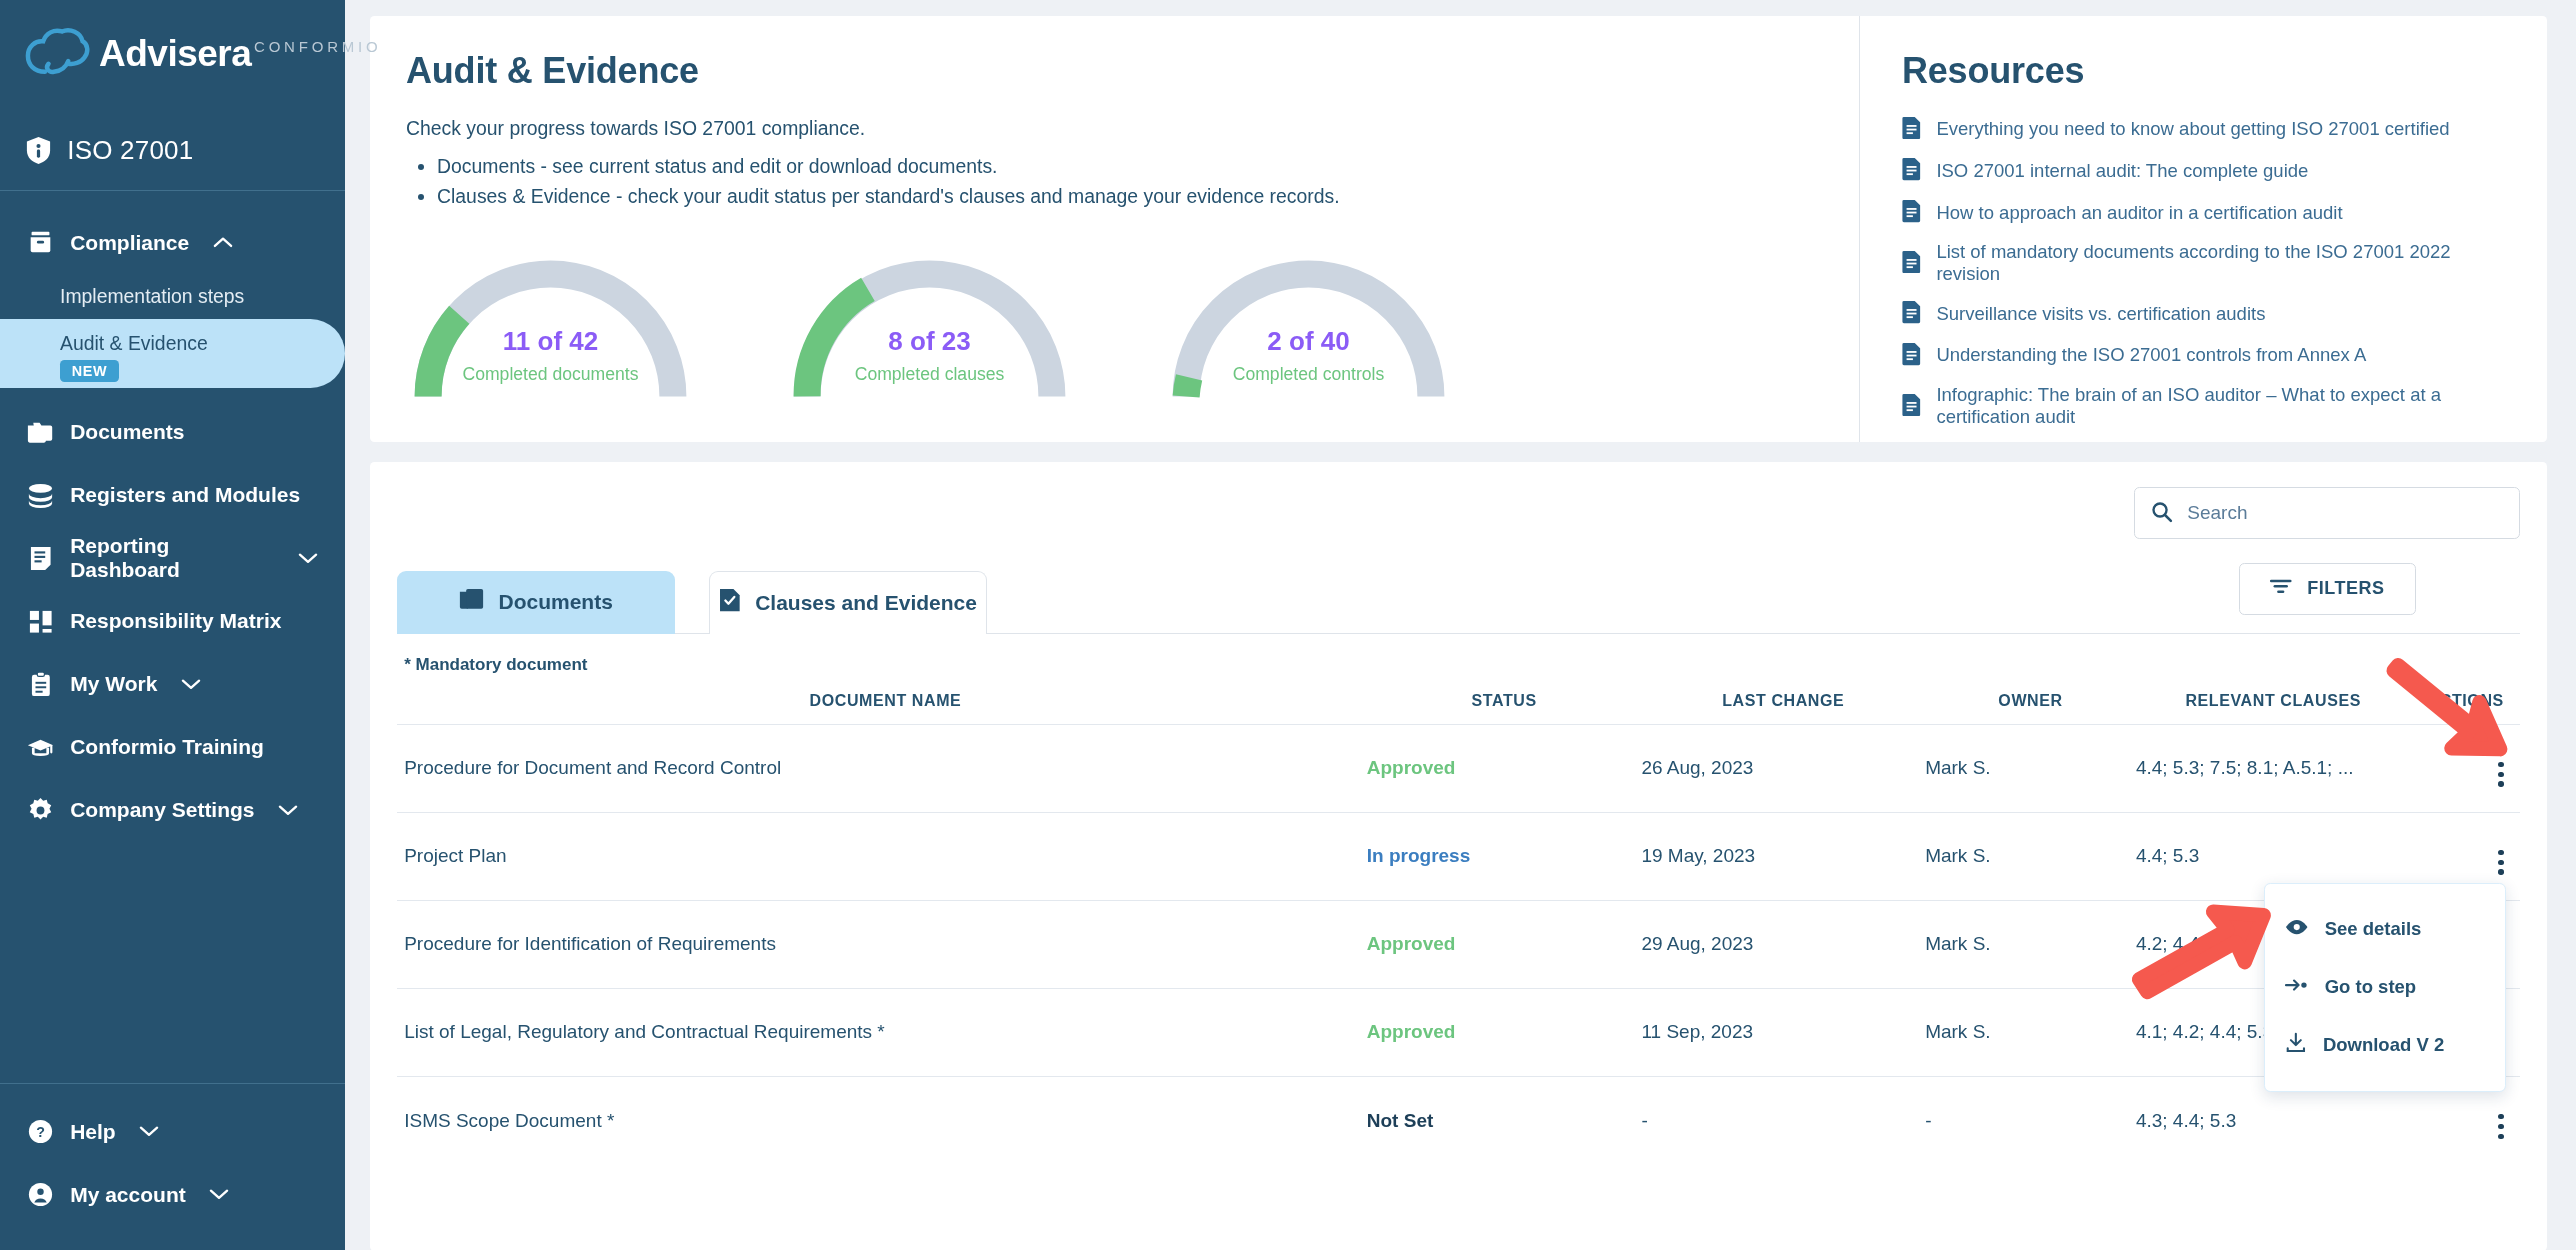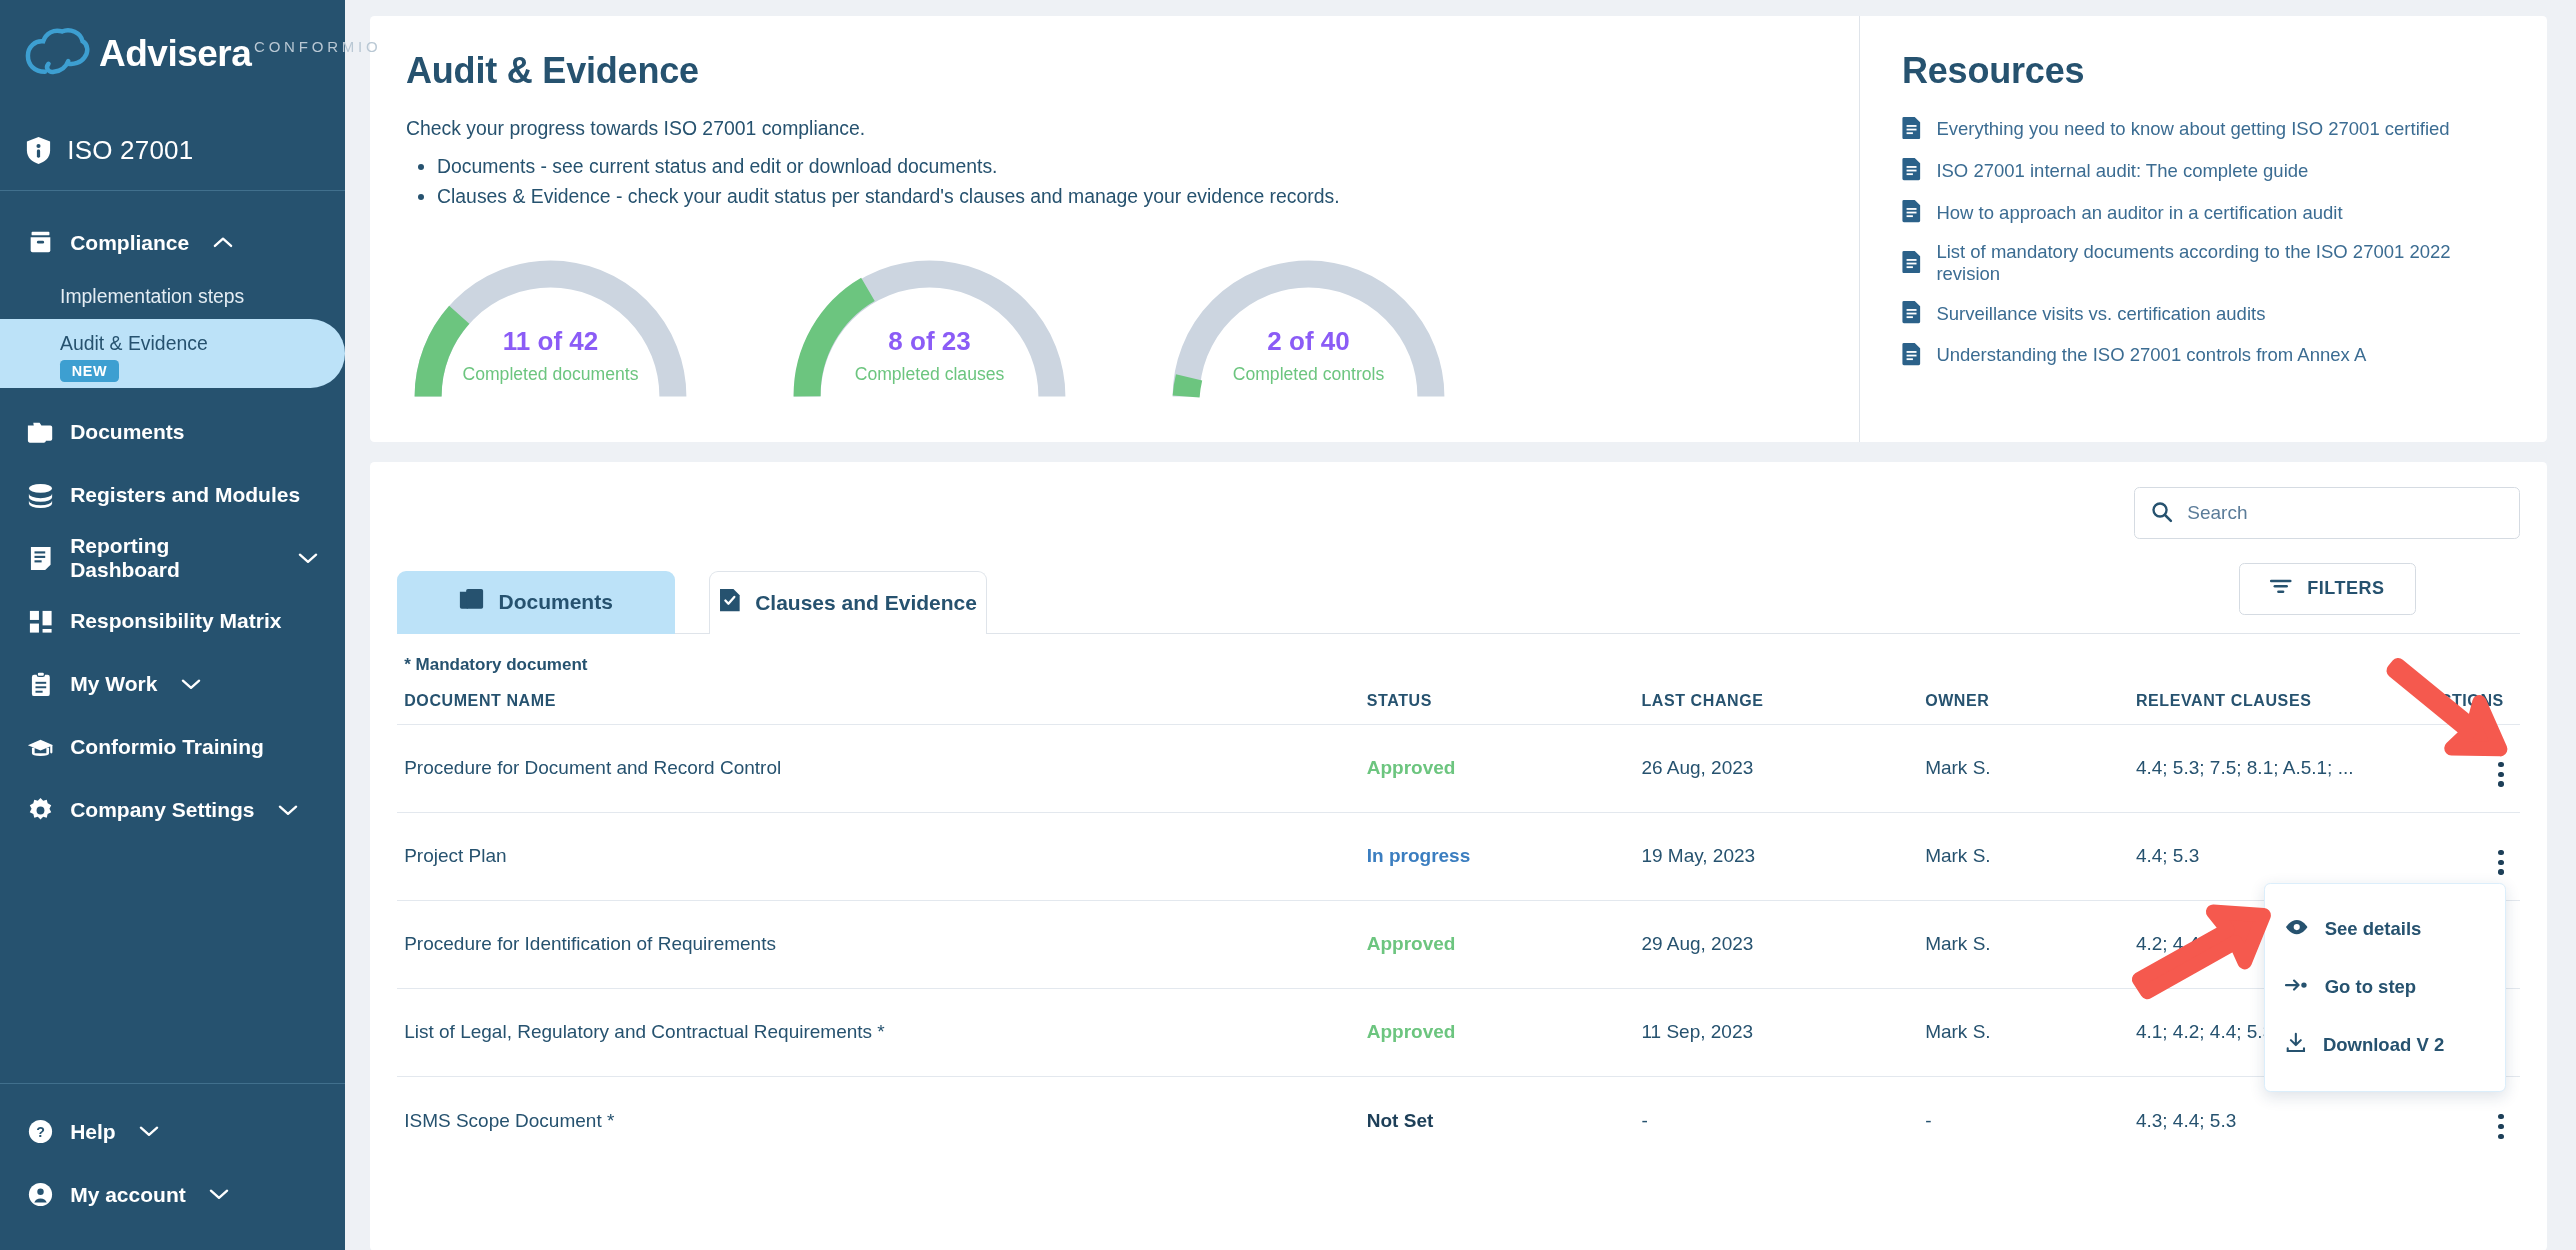--- a/index.html
+++ b/index.html
@@ -125,21 +125,21 @@
     width: 177px; height: 52px;
     border: 0.9px solid #d5dbe2; border-radius: 5.4px; background: #ffffff;
     font-size: 18px; font-weight: bold; color: #26526f; letter-spacing: 0.5px;
     cursor: pointer;
   }
   .tabs-rule { height: 0.9px; background: #dfe4ea; margin-top: -0.9px; }
   .mandatory { font-size: 17px; font-weight: bold; color: #26526f; padding: 21.7px 7.2px 0 7.2px; }
 
   table { width: 100%; border-collapse: collapse; margin-top: 16.2px; table-layout: fixed; }
   thead th {
-    text-align: left; font-size: 16px; font-weight: bold;
+    text-align: center; font-size: 16px; font-weight: bold;
     color: #26526f; letter-spacing: 0.6px;
     padding: 0 0 14.4px 0;
   }
   tbody td {
     font-size: 19px; color: #26526f;
     padding: 23.5px 0; height: 88px;
     border-top: 0.9px solid #e3e8ee;
     vertical-align: middle;
   }
   .col-name { width: 957px; padding-left: 7.2px !important; }
@@ -482,20 +482,31 @@
               <svg width="20" height="23.5" viewBox="0 0 22 26">
                   <path d="M2 1 h12 l6 6 v17 a1.6 1.6 0 0 1 -1.6 1.6 H2 A1.6 1.6 0 0 1 0.4 24 V2.6 A1.6 1.6 0 0 1 2 1 Z" fill="#2b6189"></path>
                   <rect x="5" y="10" width="11" height="2" fill="#fff"></rect>
                   <rect x="5" y="14" width="11" height="2" fill="#fff"></rect>
                   <rect x="5" y="18" width="7" height="2" fill="#fff"></rect>
                 </svg>
             </span>
             <span class="res-text">Understanding the ISO 27001 controls from Annex A</span>
           </div>
 
+          <div class="res-item">
+            <span>
+              <svg width="20" height="23.5" viewBox="0 0 22 26">
+                  <path d="M2 1 h12 l6 6 v17 a1.6 1.6 0 0 1 -1.6 1.6 H2 A1.6 1.6 0 0 1 0.4 24 V2.6 A1.6 1.6 0 0 1 2 1 Z" fill="#2b6189"></path>
+                  <rect x="5" y="10" width="11" height="2" fill="#fff"></rect>
+                  <rect x="5" y="14" width="11" height="2" fill="#fff"></rect>
+                  <rect x="5" y="18" width="7" height="2" fill="#fff"></rect>
+                </svg>
+            </span>
+            <span class="res-text">Infographic: The brain of an ISO auditor – What to expect at a certification audit</span>
+          </div>
 
         </div>
       </div>
     </section>
 
     <section class="card table-card">
 
       <div class="tabs-row">
         <div class="tabs">
           <div class="tab active">

